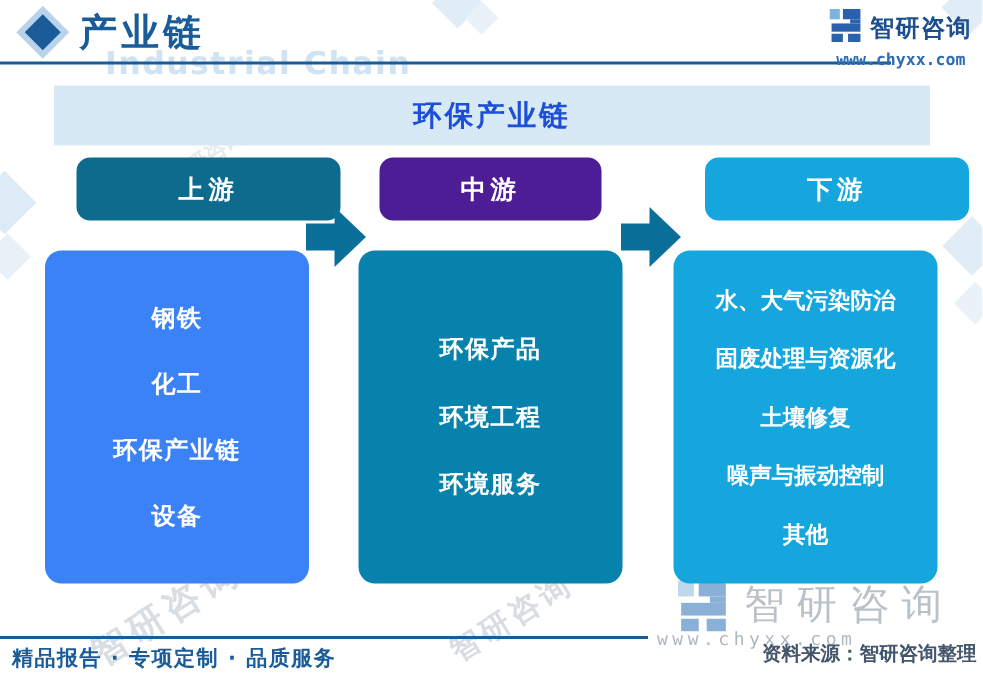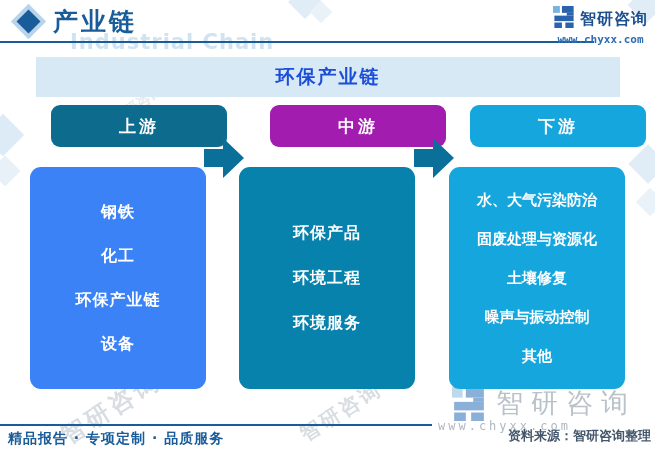--- a/index.html
+++ b/index.html
@@ -25,21 +25,21 @@
 
   
   .title-bar{position:absolute;left:36px;top:57px;width:584px;height:40px;background:#d7e9f5;
              display:flex;align-items:center;justify-content:center;z-index:2;}
   .title-bar span{font-size:19px;font-weight:bold;color:#1d4ed8;letter-spacing:2px;}
 
   .col-header{position:absolute;top:105px;height:42px;border-radius:9px;display:flex;
               align-items:center;justify-content:center;color:#fff;font-size:17px;
               font-weight:bold;letter-spacing:3px;z-index:2;margin-left:21px;}
   .up-h{left:30px;width:176px;background:#0d6b8e;}
-  .mid-h{left:249px;width:176px;background:#a21caf;}
+  .mid-h{left:232px;width:148px;background:#4c1d95;}
   .down-h{left:449px;width:176px;background:#16a6de;}
 
   .arrow{position:absolute;top:135px;z-index:2;}
   .arrow1{left:204px;} .arrow2{left:414px;}
 
   .col-body{position:absolute;top:167px;height:222px;border-radius:11px;display:flex;
             flex-direction:column;align-items:center;justify-content:center;color:#fff;
             font-weight:bold;z-index:2;text-align:center;}
   .up-b{left:30px;width:176px;background:#3b82f6;gap:23px;font-size:16px;letter-spacing:1px;}
   .mid-b{left:239px;width:176px;background:#0682ac;gap:24px;font-size:16px;letter-spacing:1px;}

